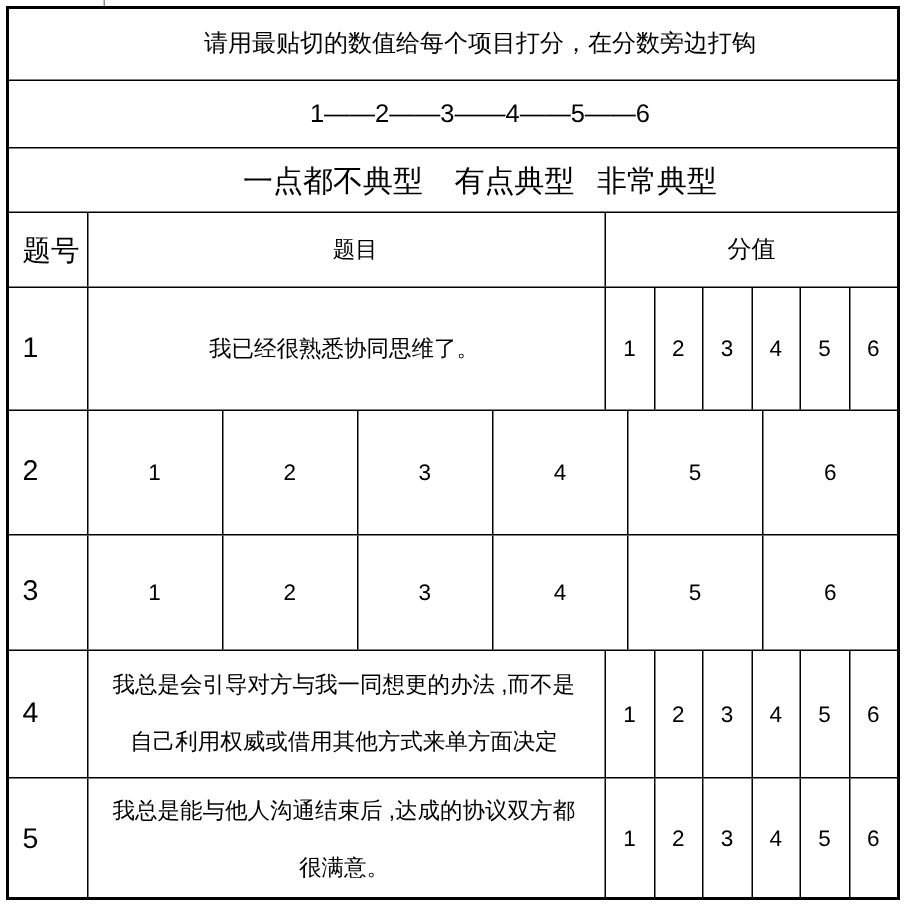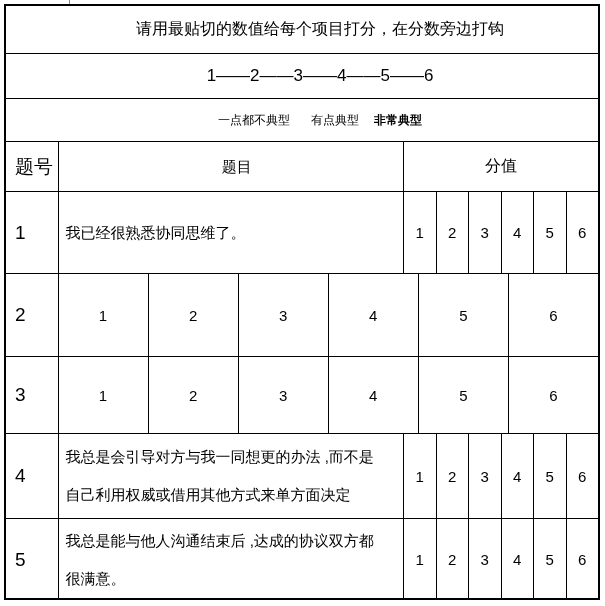--- a/index.html
+++ b/index.html
@@ -20,35 +20,35 @@
     border:2px solid #000; background:#fff;
     display:flex; flex-direction:column;
   }
   .row { display:flex; border-bottom:1.5px solid #000; flex:0 0 auto; }
   .row:last-child, .row.no-bb { border-bottom:none; }
   .full-cell {
     flex:1; display:flex; align-items:center; justify-content:center;padding-left:36px;
   }
   .title-row  { height:48px; font-size:16px; }
   .scale-row  { height:45px; font-size:17px; }
-  .labels-row { height:43px; font-size:12px; }
+  .labels-row { height:43px; font-size:20px; }
   .header-row { height:50px; font-size:16px; }
   .labels-row .lbl { display:inline-block; }
   .lbl-gap1 { margin-left:21px; }
-  .lbl-gap2 { margin-left:15px;font-weight:bold; }
+  .lbl-gap2 { margin-left:15px; }
   .id-col {
     width:52.5px; flex:0 0 52.5px; border-right:1.5px solid #000;
     display:flex; align-items:center; padding-left:9px;
     font-size:19px;
   }
   .item-col {
     width:345.5px; flex:0 0 345.5px; border-right:1.5px solid #000;
     display:flex; flex-direction:column; justify-content:center;
     padding-left:7px; padding-right:10px;
-    font-size:15px; line-height:38px;
+    font-size:15px; line-height:38px;align-items:center;
   }
   .item-col.center-h { align-items:center; padding-left:12px; padding-right:0; }
   .score-cell {
     flex:1 1 0; border-right:1.5px solid #000;
     display:flex; align-items:center; justify-content:center;
     font-size:15px;
   }
   .score-cell:last-child { border-right:none; }
   .score-span {
     flex:1 1 0; display:flex; align-items:center; justify-content:center;text-align:right;

